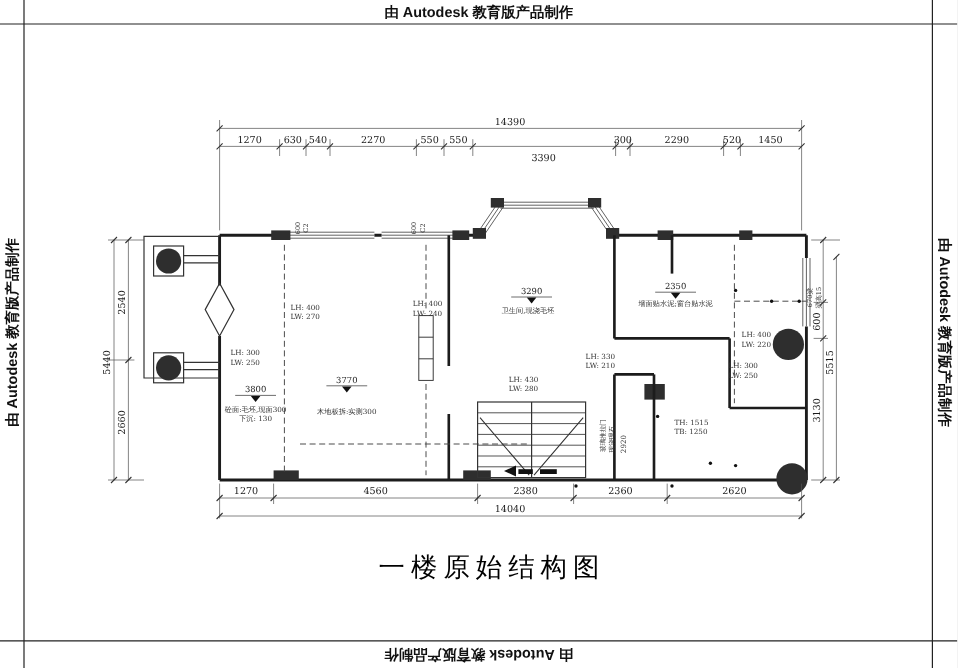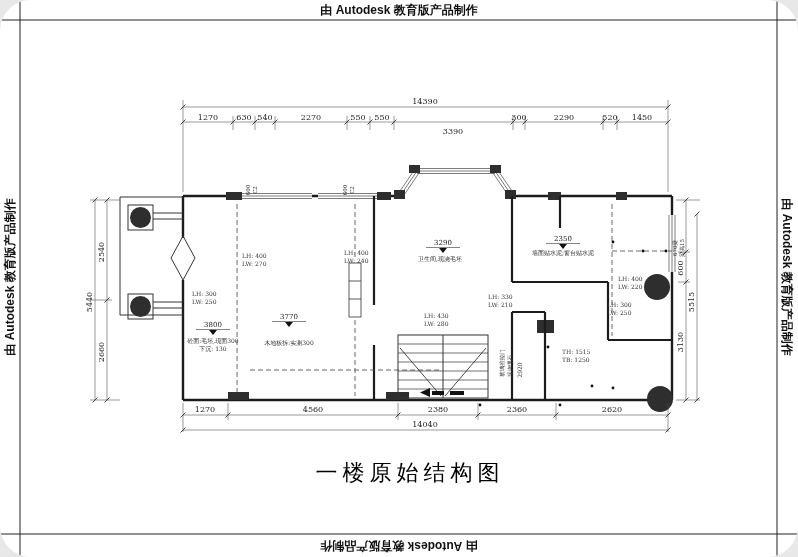--- a/index.html
+++ b/index.html
@@ -1,17 +1,17 @@
 <!DOCTYPE html>
 <html><head>
 <meta charset="utf-8">
 <style>
   html,body{margin:0;padding:0;background:#e8e8e8;}
   .canvas{position:relative;width:798px;height:557px;background:#ffffff;overflow:hidden;
-          font-family:"Liberation Serif","DejaVu Serif",serif;border-radius:31px;}
+          font-family:"Liberation Serif","DejaVu Serif",serif;}
   .wm{position:absolute;width:240px;height:16px;line-height:16px;text-align:center;
       font-family:"Liberation Sans","DejaVu Sans",sans-serif;font-weight:bold;
       font-size:12px;color:#111;white-space:nowrap;}
   .wm-top{left:279px;top:2px;}
   .wm-bottom{left:279px;top:538px;transform:rotate(180deg);}
   .wm-left{left:-110px;top:269px;transform:rotate(-90deg);}
   .wm-right{left:667px;top:269px;transform:rotate(90deg);}
   .title{position:absolute;left:0;top:458px;width:820px;text-align:center;
          font-size:22px;letter-spacing:5px;color:#000;}
   svg{position:absolute;left:0;top:0;}

